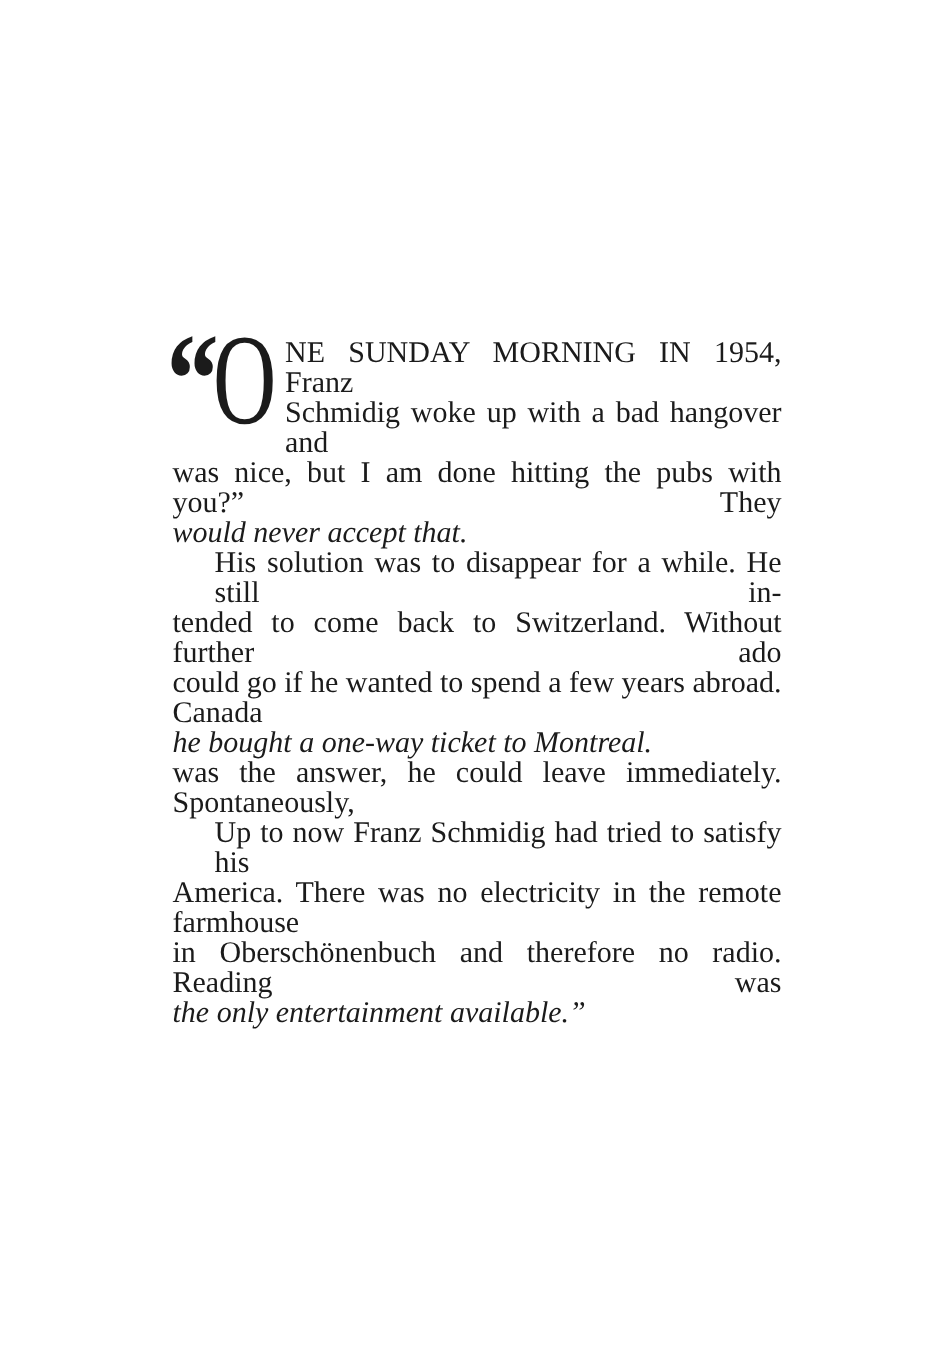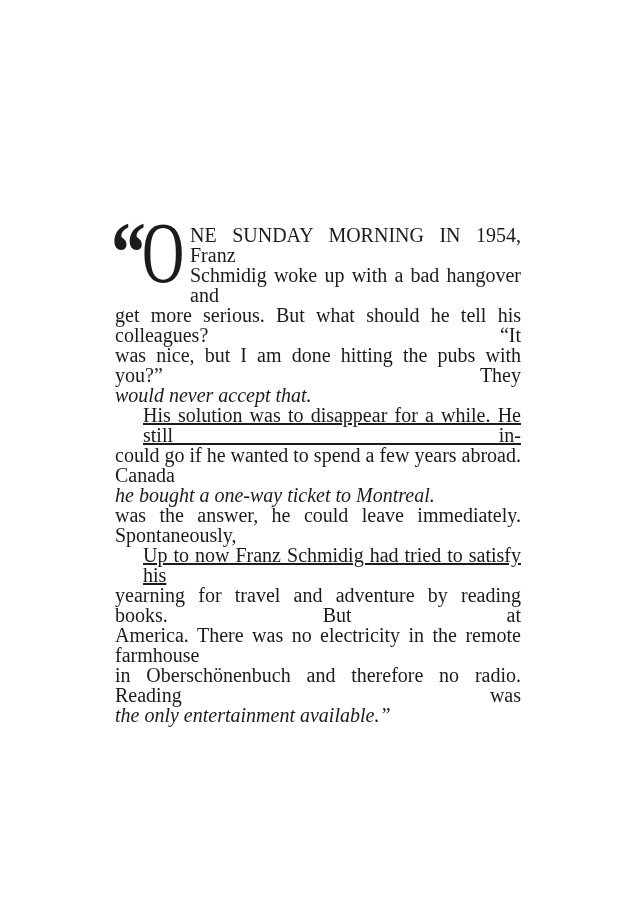--- a/index.html
+++ b/index.html
@@ -30,21 +30,20 @@
   }
   .line.last {
     text-align-last: left;
     font-style: italic;
   }
   .line.dc {
     padding-left: 75px;
   }
   .line.ind {
     padding-left: 28px;
-    text-decoration: underline;
   }
   .big-quote {
     position: absolute;
     left: -4px;
     top: -16px;
     font-size: 87px;
     font-weight: bold;
     line-height: 1;
     color: #1b1b1b;
     transform: scaleX(0.8);
@@ -66,32 +65,31 @@
 <body>
 
 <div class="page">
   <div class="text-block">
     <span class="big-quote">“</span>
     <span class="drop-cap">O</span>
     <div>
         <div>
           <div class="line dc">NE SUNDAY MORNING IN 1954, Franz</div>
           <div class="line dc">Schmidig woke up with a bad hangover and</div>
-          <div class="line">get more serious. But what should he tell his colleagues? “It</div>
           <div class="line">was nice, but I am done hitting the pubs with you?” They</div>
           <div class="line last">would never accept that.</div>
         </div>
         <div>
           <div class="line ind">His solution was to disappear for a while. He still in-</div>
+          <div class="line">tended to come back to Switzerland. Without further ado</div>
           <div class="line">could go if he wanted to spend a few years abroad. Canada</div>
           <div class="line last">he bought a one-way ticket to Montreal.</div>
           <div class="line">was the answer, he could leave immediately. Spontaneously,</div>
         </div>
         <div>
           <div class="line ind">Up to now Franz Schmidig had tried to satisfy his</div>
-          <div class="line">yearning for travel and adventure by reading books. But at</div>
           <div class="line">America. There was no electricity in the remote farmhouse</div>
           <div class="line">in Oberschönenbuch and therefore no radio. Reading was</div>
           <div class="line last">the only entertainment available.”</div>
         </div>
       </div>
   </div>
 </div>
 
 </body></html>

